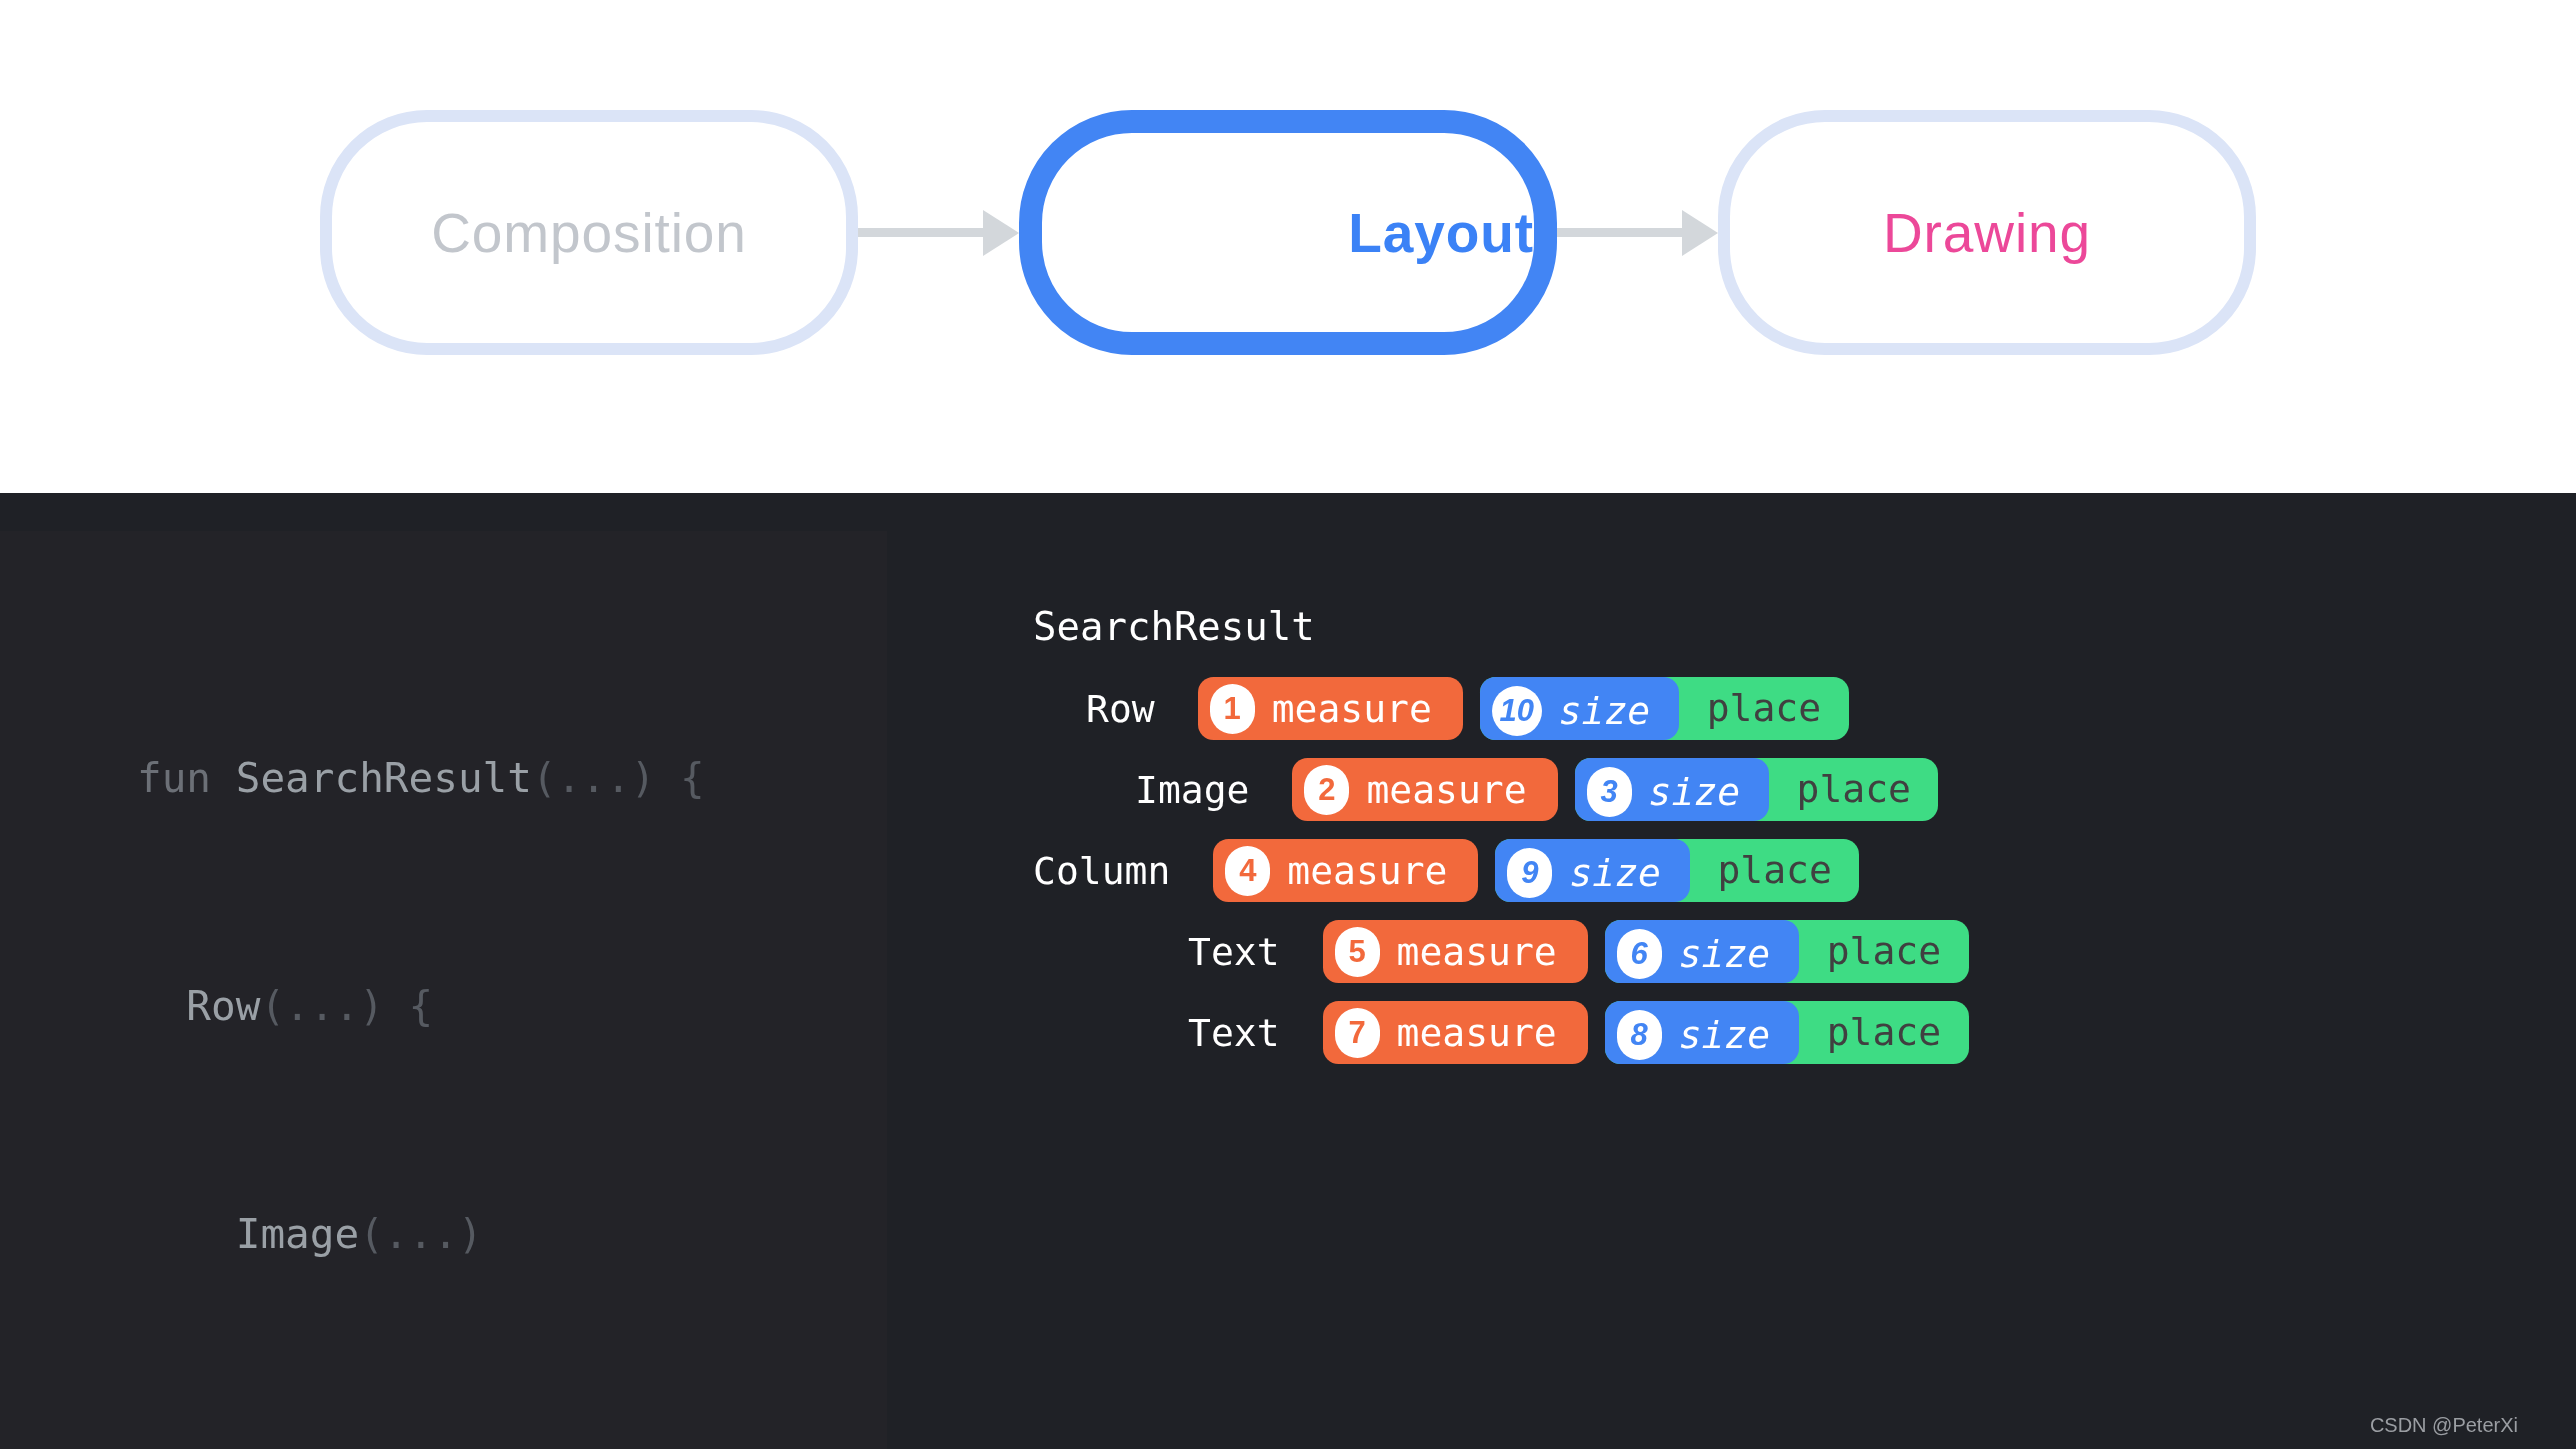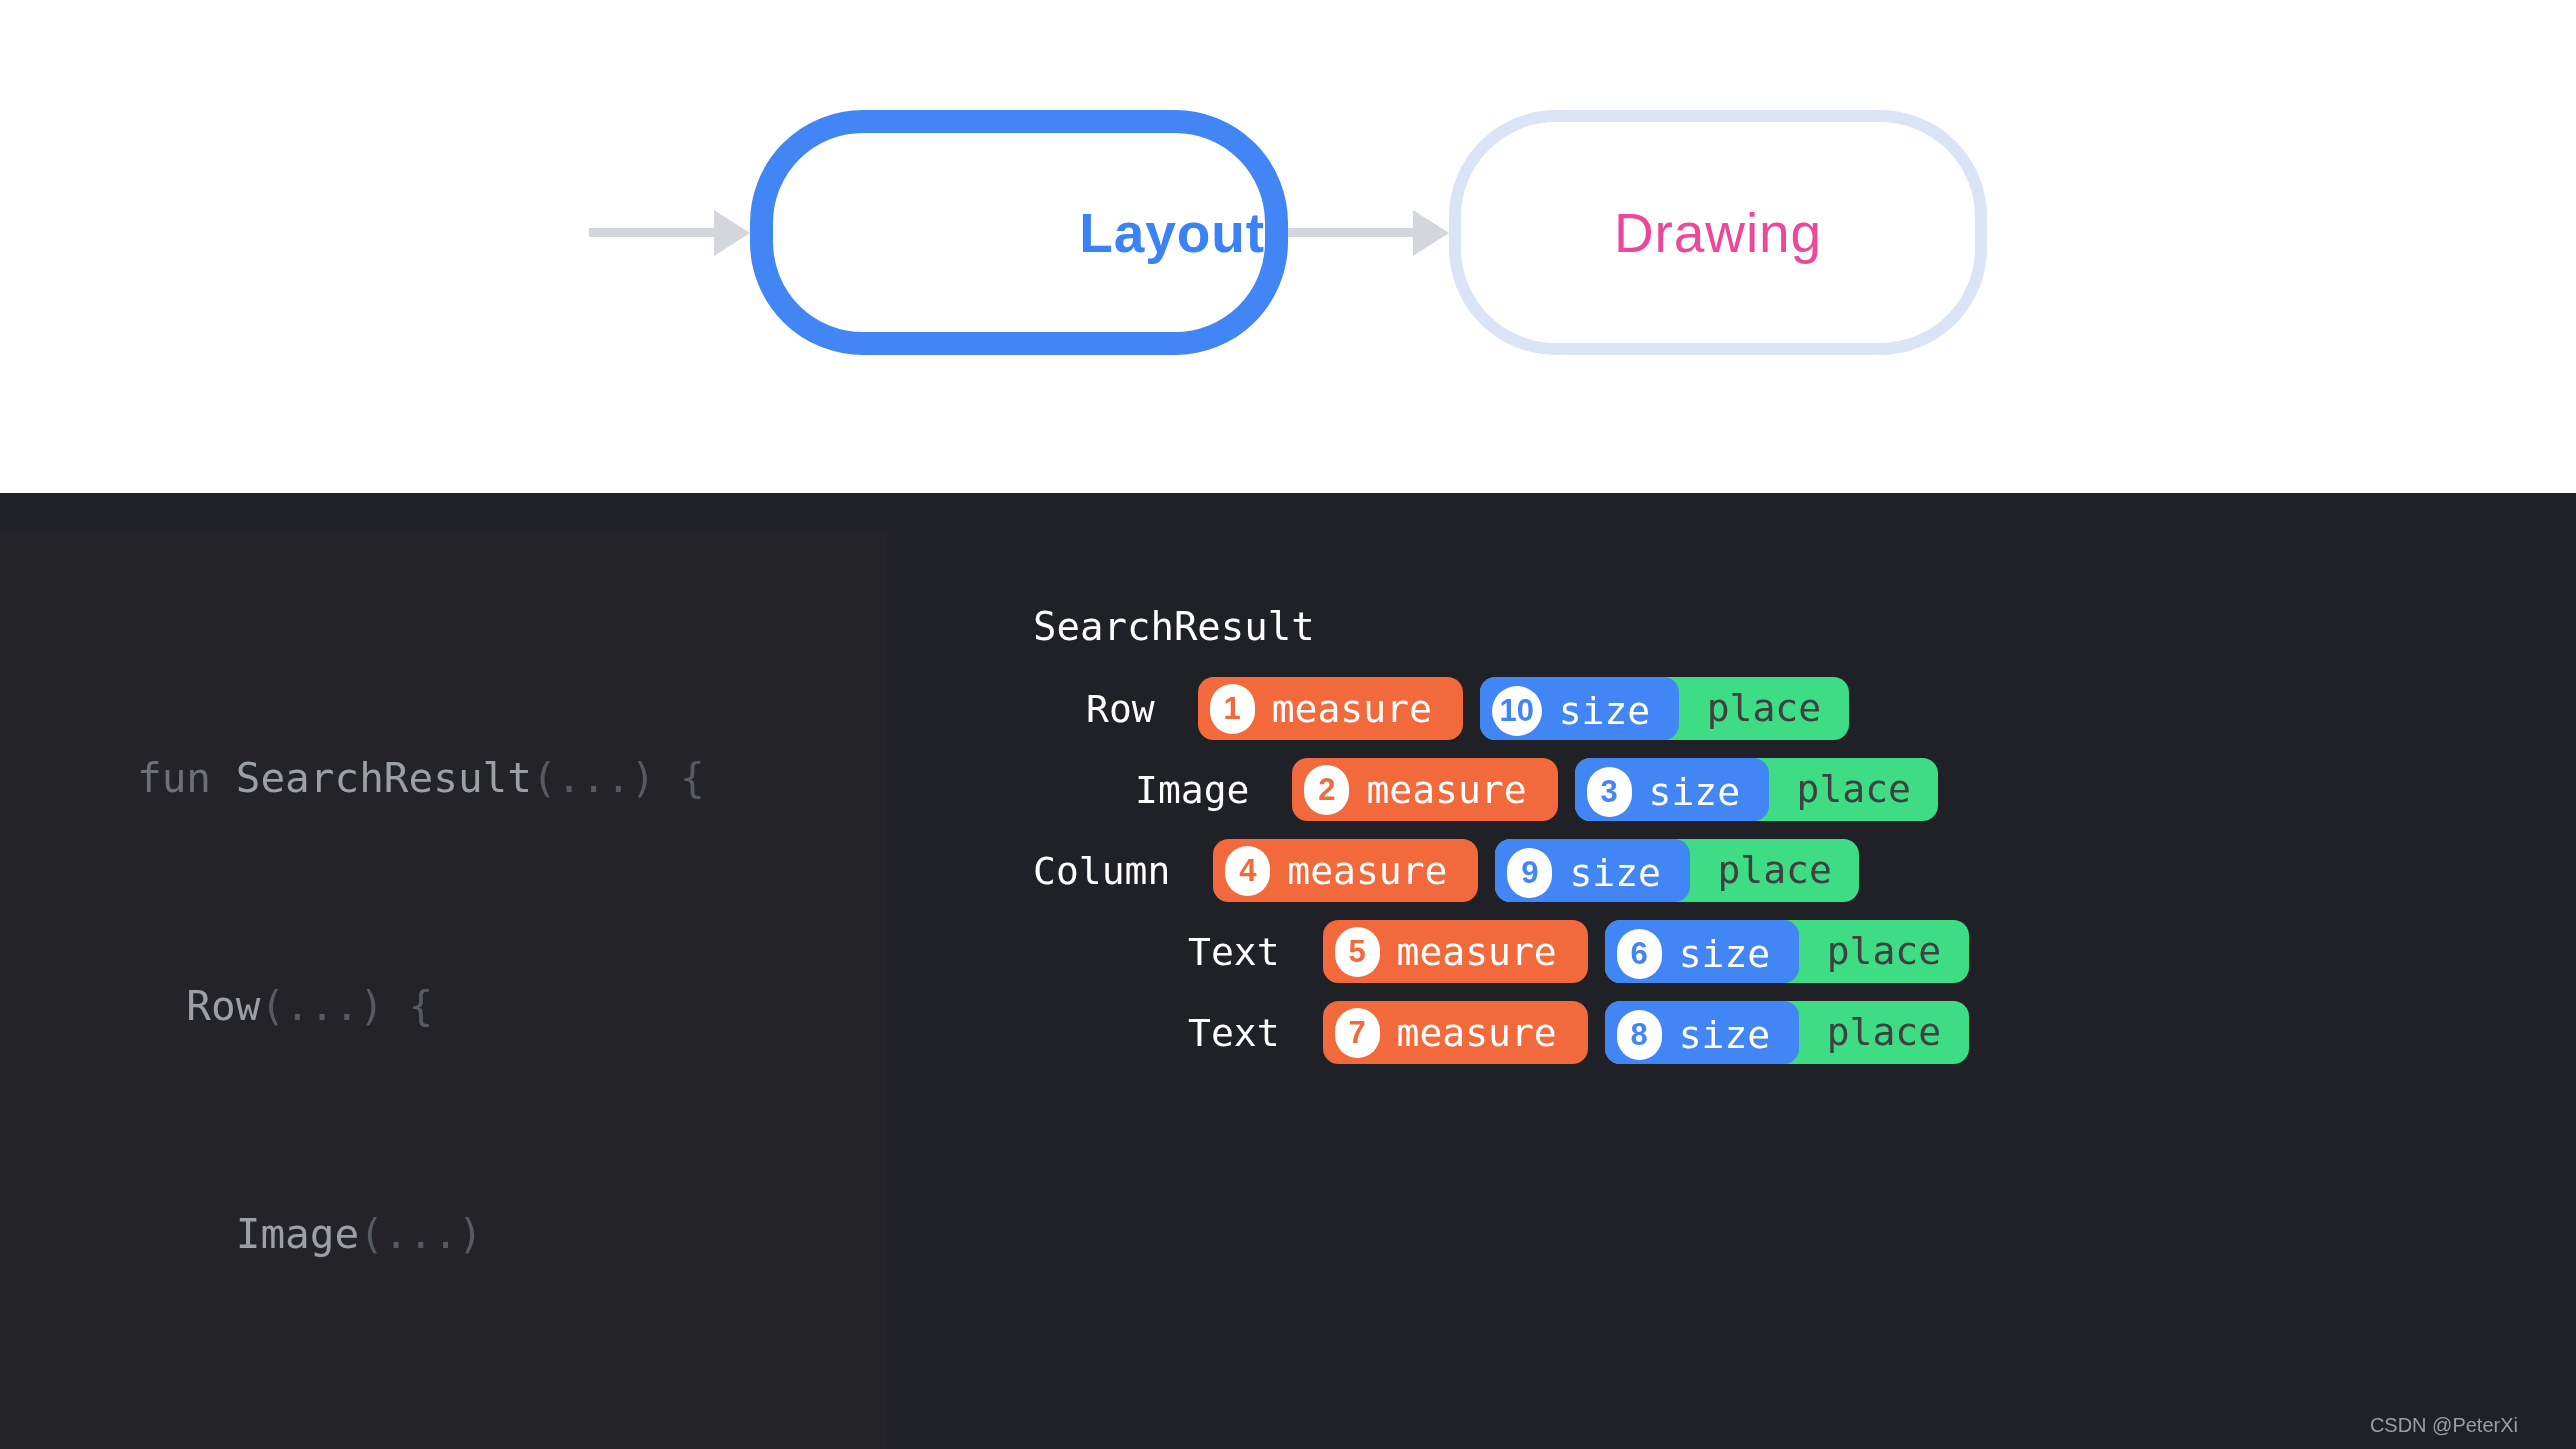--- a/index.html
+++ b/index.html
@@ -39,39 +39,42 @@
   .tree-title{font-size:39px;line-height:52px;color:#ffffff;margin:0 0 24px 0;}
   .trow{display:flex;align-items:center;height:63px;margin-bottom:18px;}
   .r0{margin-left:53px;}
   .r1{margin-left:102px;}
   .r2{}
   .r3{margin-left:155px;}
   .r4{margin-left:155px;}
   .tlabel{font-size:38px;color:#ffffff;margin-right:43px;}
   .badge{height:63px;border-radius:15.5px;display:flex;align-items:center;box-sizing:border-box;}
   .badge-measure{background:#F2693C;padding:0 31px 0 12px;}
-  .badge-size{background:#4285F4;padding:4px 29px 0 12px;}
+  .badge-size{background:#4285F4;padding:4px 29px 0 12px;font-style:italic;}
   .sp-group{display:flex;margin-left:17px;background:#3EDC84;border-radius:15.5px;height:63px;}
   .num{
     min-width:45px;height:50px;padding:0 7.7px;box-sizing:border-box;background:#ffffff;border-radius:858px;
     display:flex;align-items:center;justify-content:center;
     font-family:"Liberation Sans",sans-serif;font-weight:700;font-size:31px;
   }
   .badge-measure .num{color:#F2693C;}
   .badge-size .num{color:#4285F4;}
   .btxt{font-size:38px;color:#ffffff;margin-left:17px;}
   .place{font-size:38px;line-height:63px;color:#404040;padding:0 27.5px;}
 
   .watermark{position:absolute;right:58px;bottom:12px;font-size:20px;color:#9b9ea3;font-family:"Liberation Sans",sans-serif;}
 </style>
 </head>
 <body>
 
 <div class="stage-top">
   <div class="stepper">
+    <div class="pill pill-inactive pill-composition">
+      <span>Composition</span>
+    </div>
     <div class="arrow">
       <i class="shaft"></i>
       <i class="head"></i>
     </div>
     <div class="pill pill-active">
       <span>Layout</span>
     </div>
     <div class="arrow">
       <i class="shaft"></i>
       <i class="head"></i>

